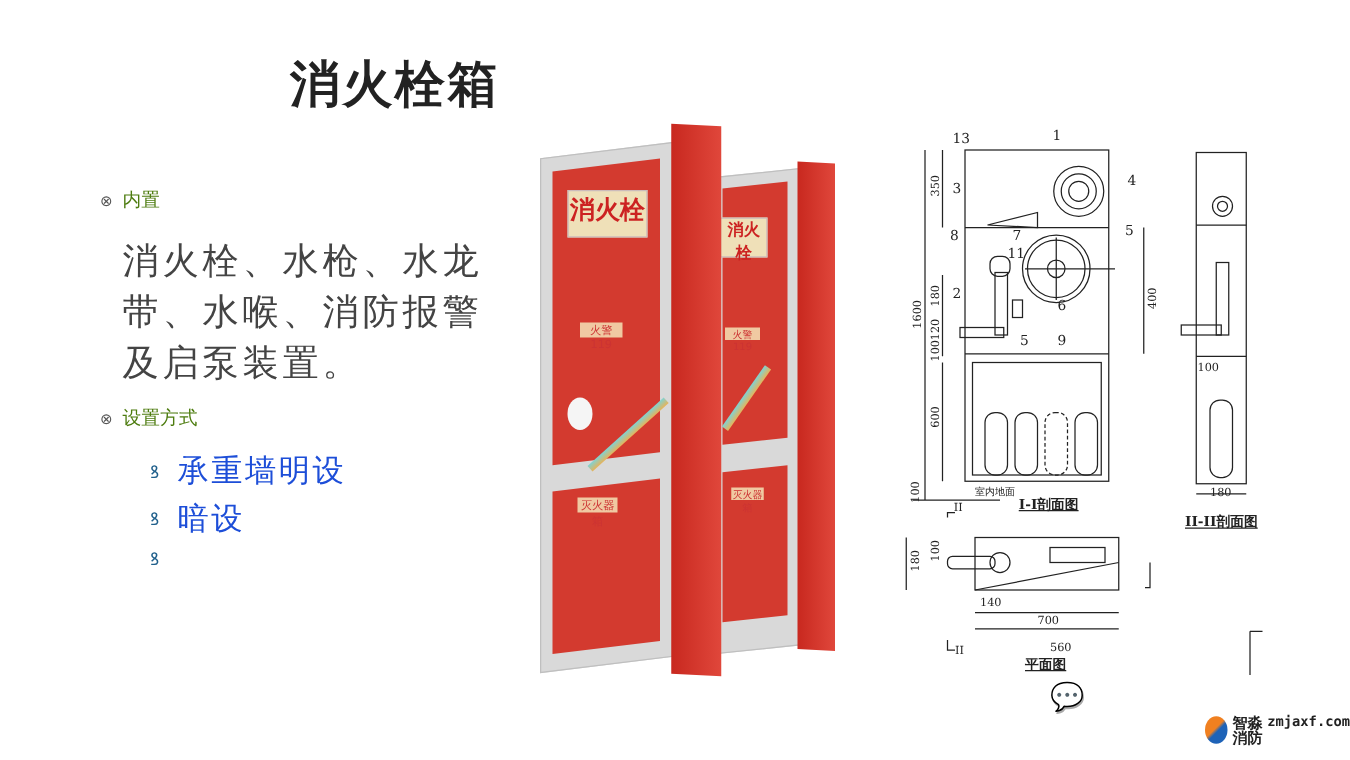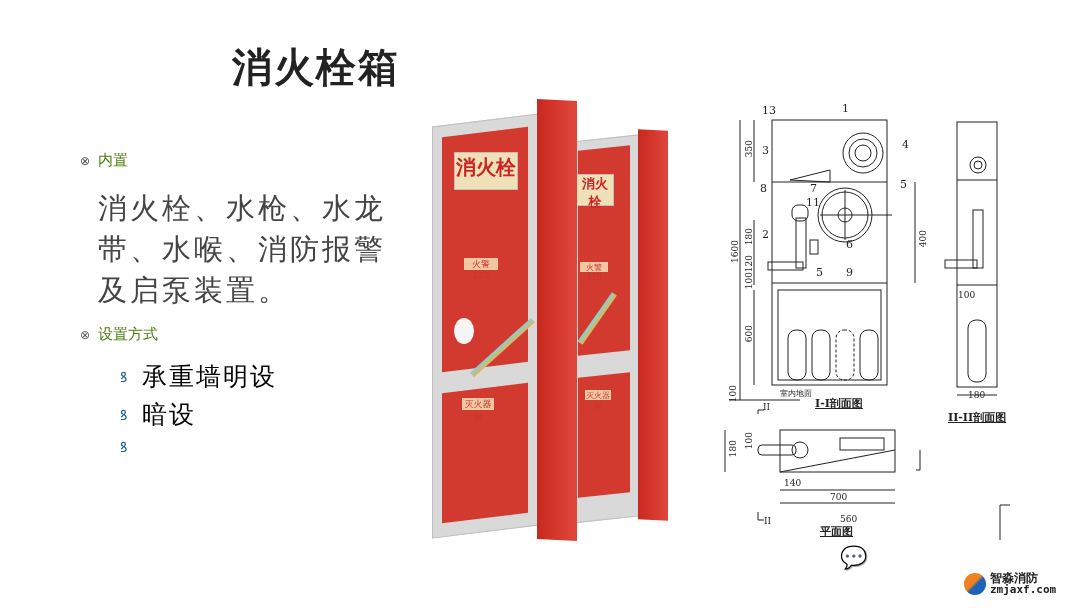--- a/index.html
+++ b/index.html
@@ -7,21 +7,21 @@
          font-family: "DejaVu Sans", sans-serif; }
   .title { position: absolute; left: 232px; top: 40px; font-size: 40px; font-weight: bold; color: #222;
            letter-spacing: 2px; font-family: "DejaVu Sans", sans-serif; }
   .bullet-l1 { position: absolute; left: 80px; display: flex; align-items: center; }
   .bullet-l1 .icon { color: #555; font-size: 12px; width: 18px; }
   .bullet-l1 .label { color: #4d7c0f; font-size: 15px; }
   .para { position: absolute; left: 98px; top: 188px; width: 310px; font-size: 29px; line-height: 41px; color: #444;
           letter-spacing: 3px; }
   .bullet-l2 { position: absolute; left: 120px; display: flex; align-items: center; }
   .bullet-l2 .icon { color: #1f5f8b; font-size: 14px; width: 22px; }
-  .bullet-l2 .label { color: #000000; font-size: 25px; letter-spacing: 2px; }
+  .bullet-l2 .label { color: #1d4ed8; font-size: 25px; letter-spacing: 2px; }
 
   
   .cab { position: absolute; }
   .frame { position: absolute; background: #d9d9d9; border: 1px solid #bfbfbf; }
   .door { position: absolute; background: #d33a2f; }
   .side { position: absolute; background: linear-gradient(90deg,#c8281f,#e0473b); }
   .sign { position: absolute; background: #efe0b8; color: #c22; font-weight: bold; text-align: center;
           font-size: 16px; border: 1px solid #cbb; }
   .small-sign { position: absolute; background: #f0c9a2; color: #c33; font-size: 8px; text-align: center; }
   .hole { position: absolute; background: #f5f5f5; border-radius: 50%; }
@@ -30,21 +30,21 @@
   .drawing { position: absolute; left: 720px; top: 100px; width: 320px; height: 450px; }
   .draw-label { position: absolute; font-size: 11px; color: #222; font-family: "DejaVu Serif", serif; }
   .dim { position: absolute; font-size: 9px; color: #222; font-family: "DejaVu Serif", serif; }
   .vdim { writing-mode: vertical-rl; transform: rotate(180deg); }
 
   .watermark { position: absolute; left: 840px; top: 545px; font-size: 26px; color: #e8e8e8;
                text-shadow: 1px 1px 0 #b5b5b5, -1px -1px 0 #fff; letter-spacing: 2px; display: flex; align-items: center; }
   .wm-icon { font-size: 22px; color: #ddd; margin-right: 10px; text-shadow: 1px 1px 0 #aaa; }
   .logo { position: absolute; left: 964px; top: 572px; display: flex; align-items: center; }
   .logo-mark { width: 22px; height: 22px; border-radius: 50%; background: linear-gradient(135deg,#f08020 0%,#f08020 45%,#1e63b8 55%,#1e63b8 100%); margin-right: 4px; }
-  .logo-text { display: flex; flex-direction: column; line-height: 12px; }
+  .logo-text { display: flex; flex-direction: row; line-height: 12px; }
   .logo-name { font-size: 12px; font-weight: bold; color: #222; }
   .logo-url { font-size: 11px; font-weight: bold; color: #222; font-family: "DejaVu Sans Mono", monospace; text-align: right; }
 </style>
 </head>
 <body>
 
 <div class="title">消火栓箱</div>
 
 <div class="bullet-l1" style="top:151px;">
   <span class="icon">⊗</span>

